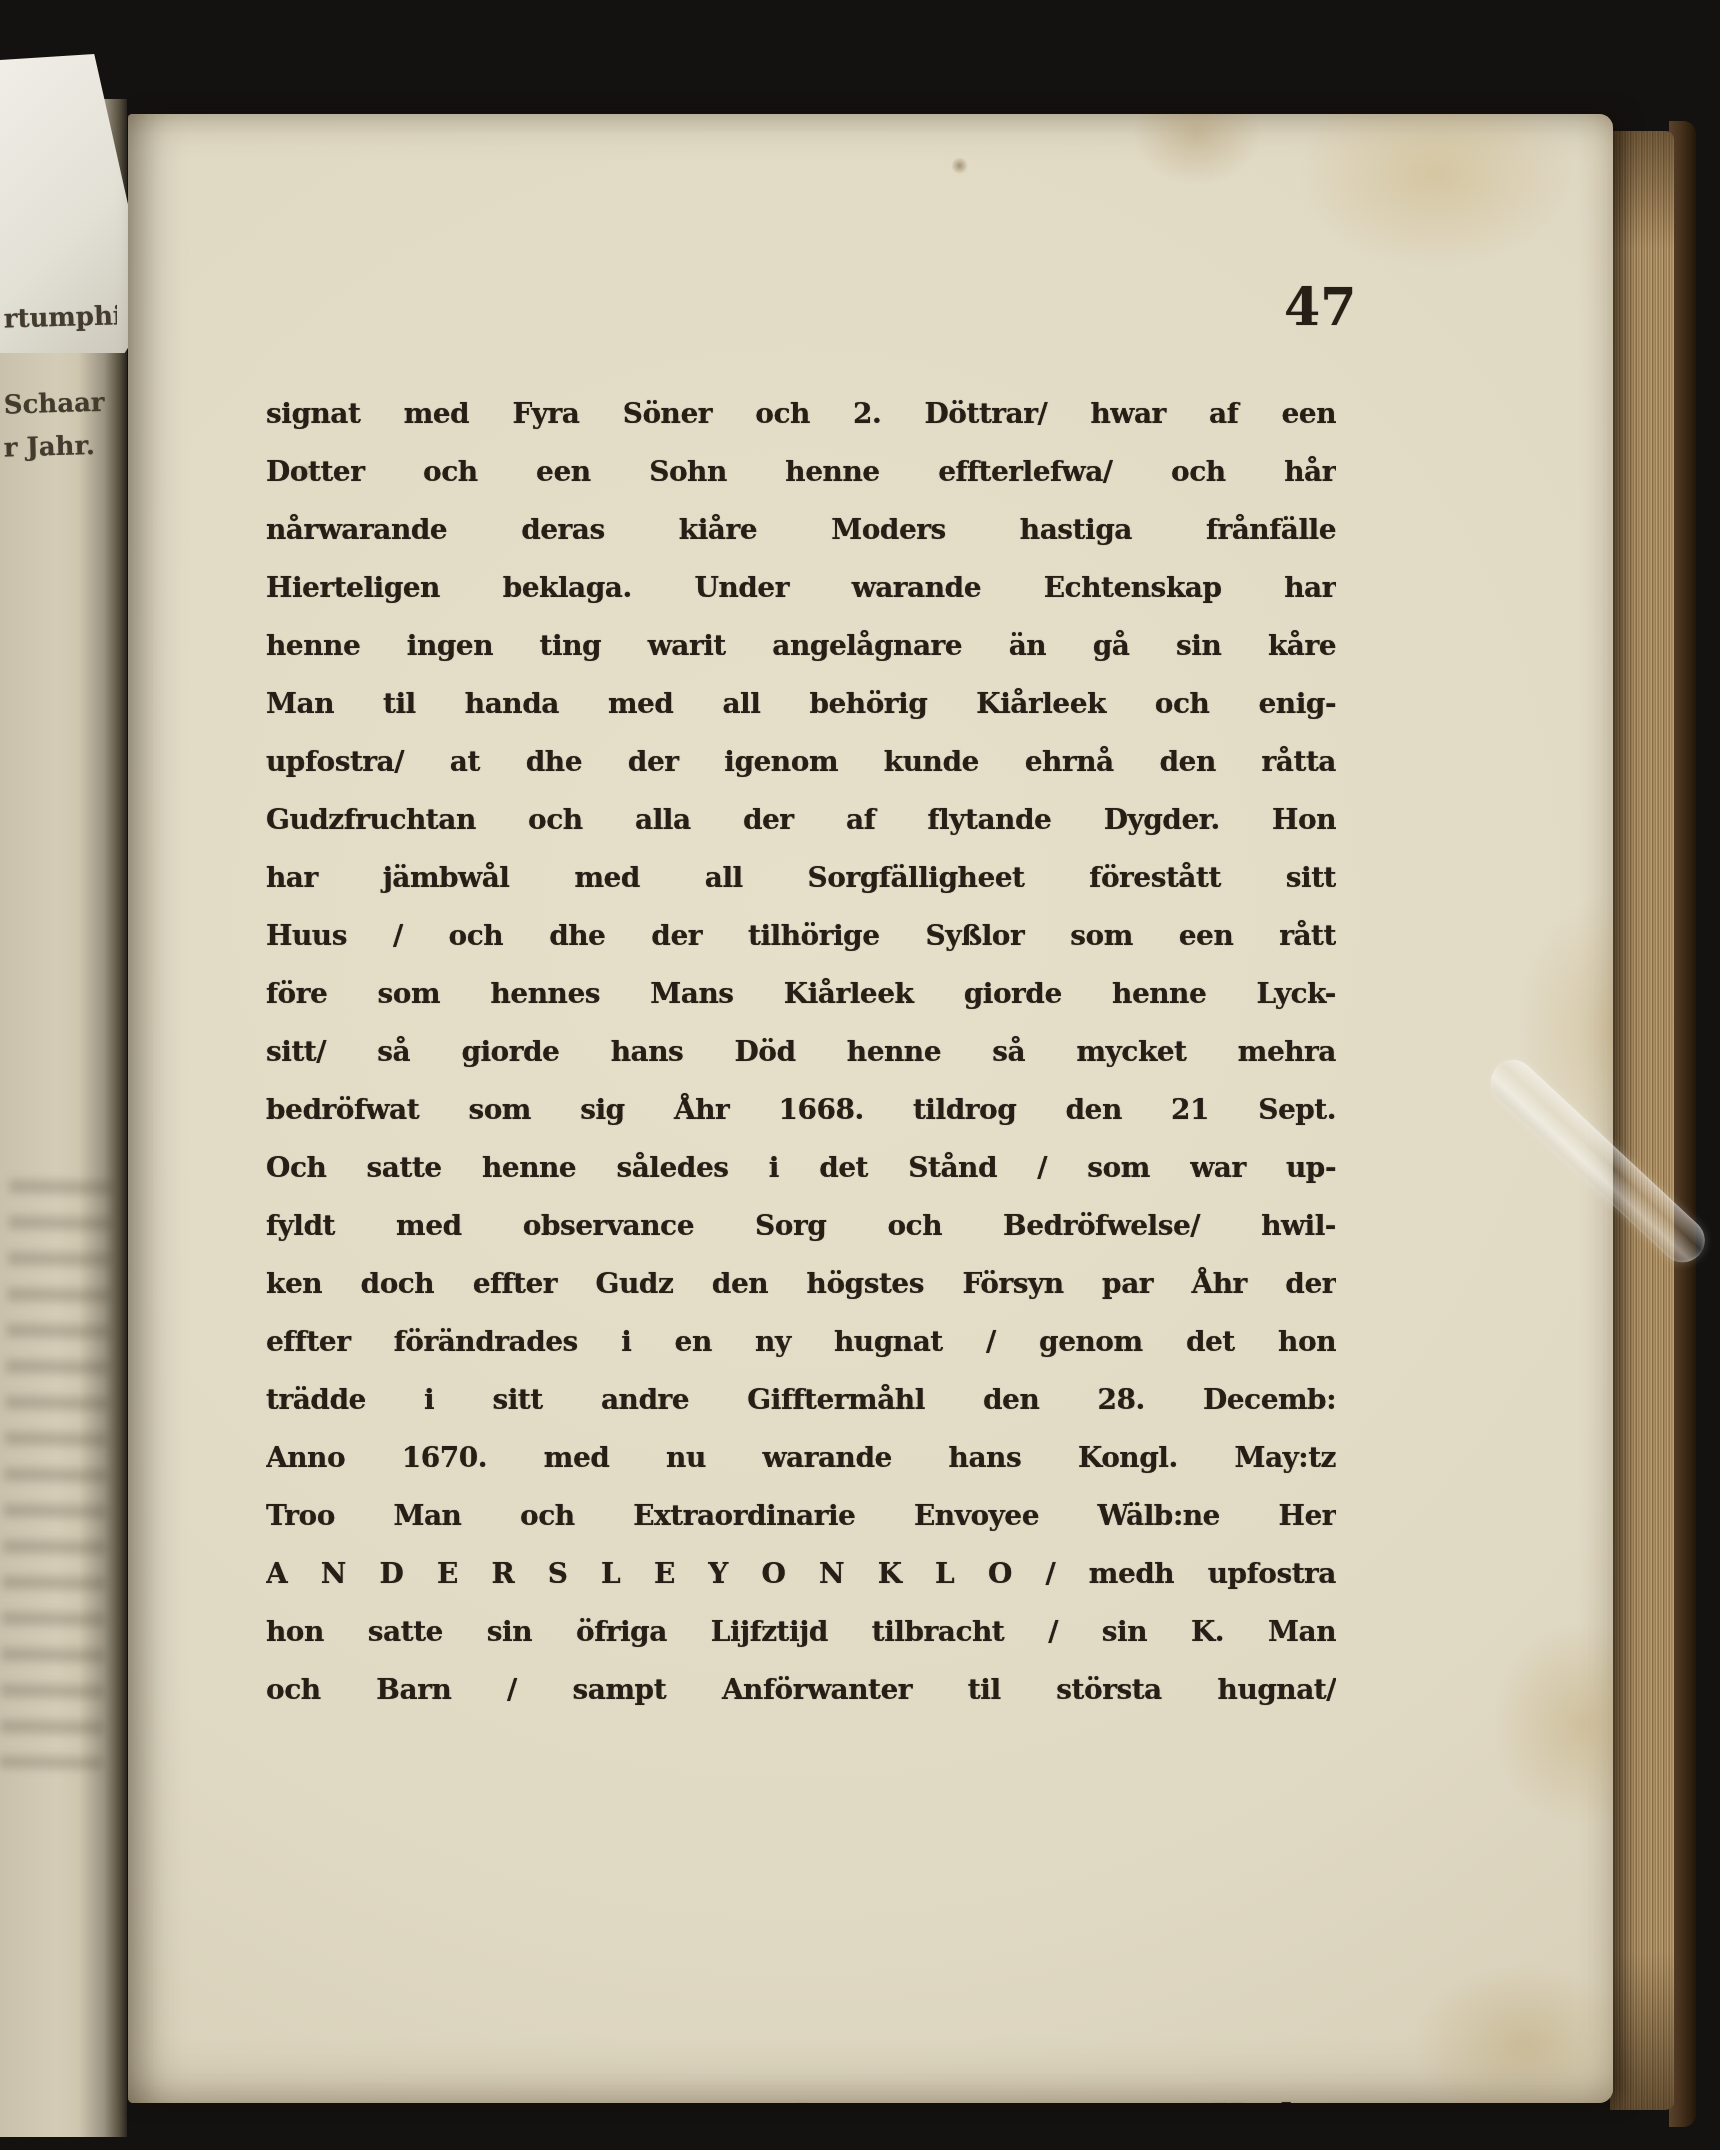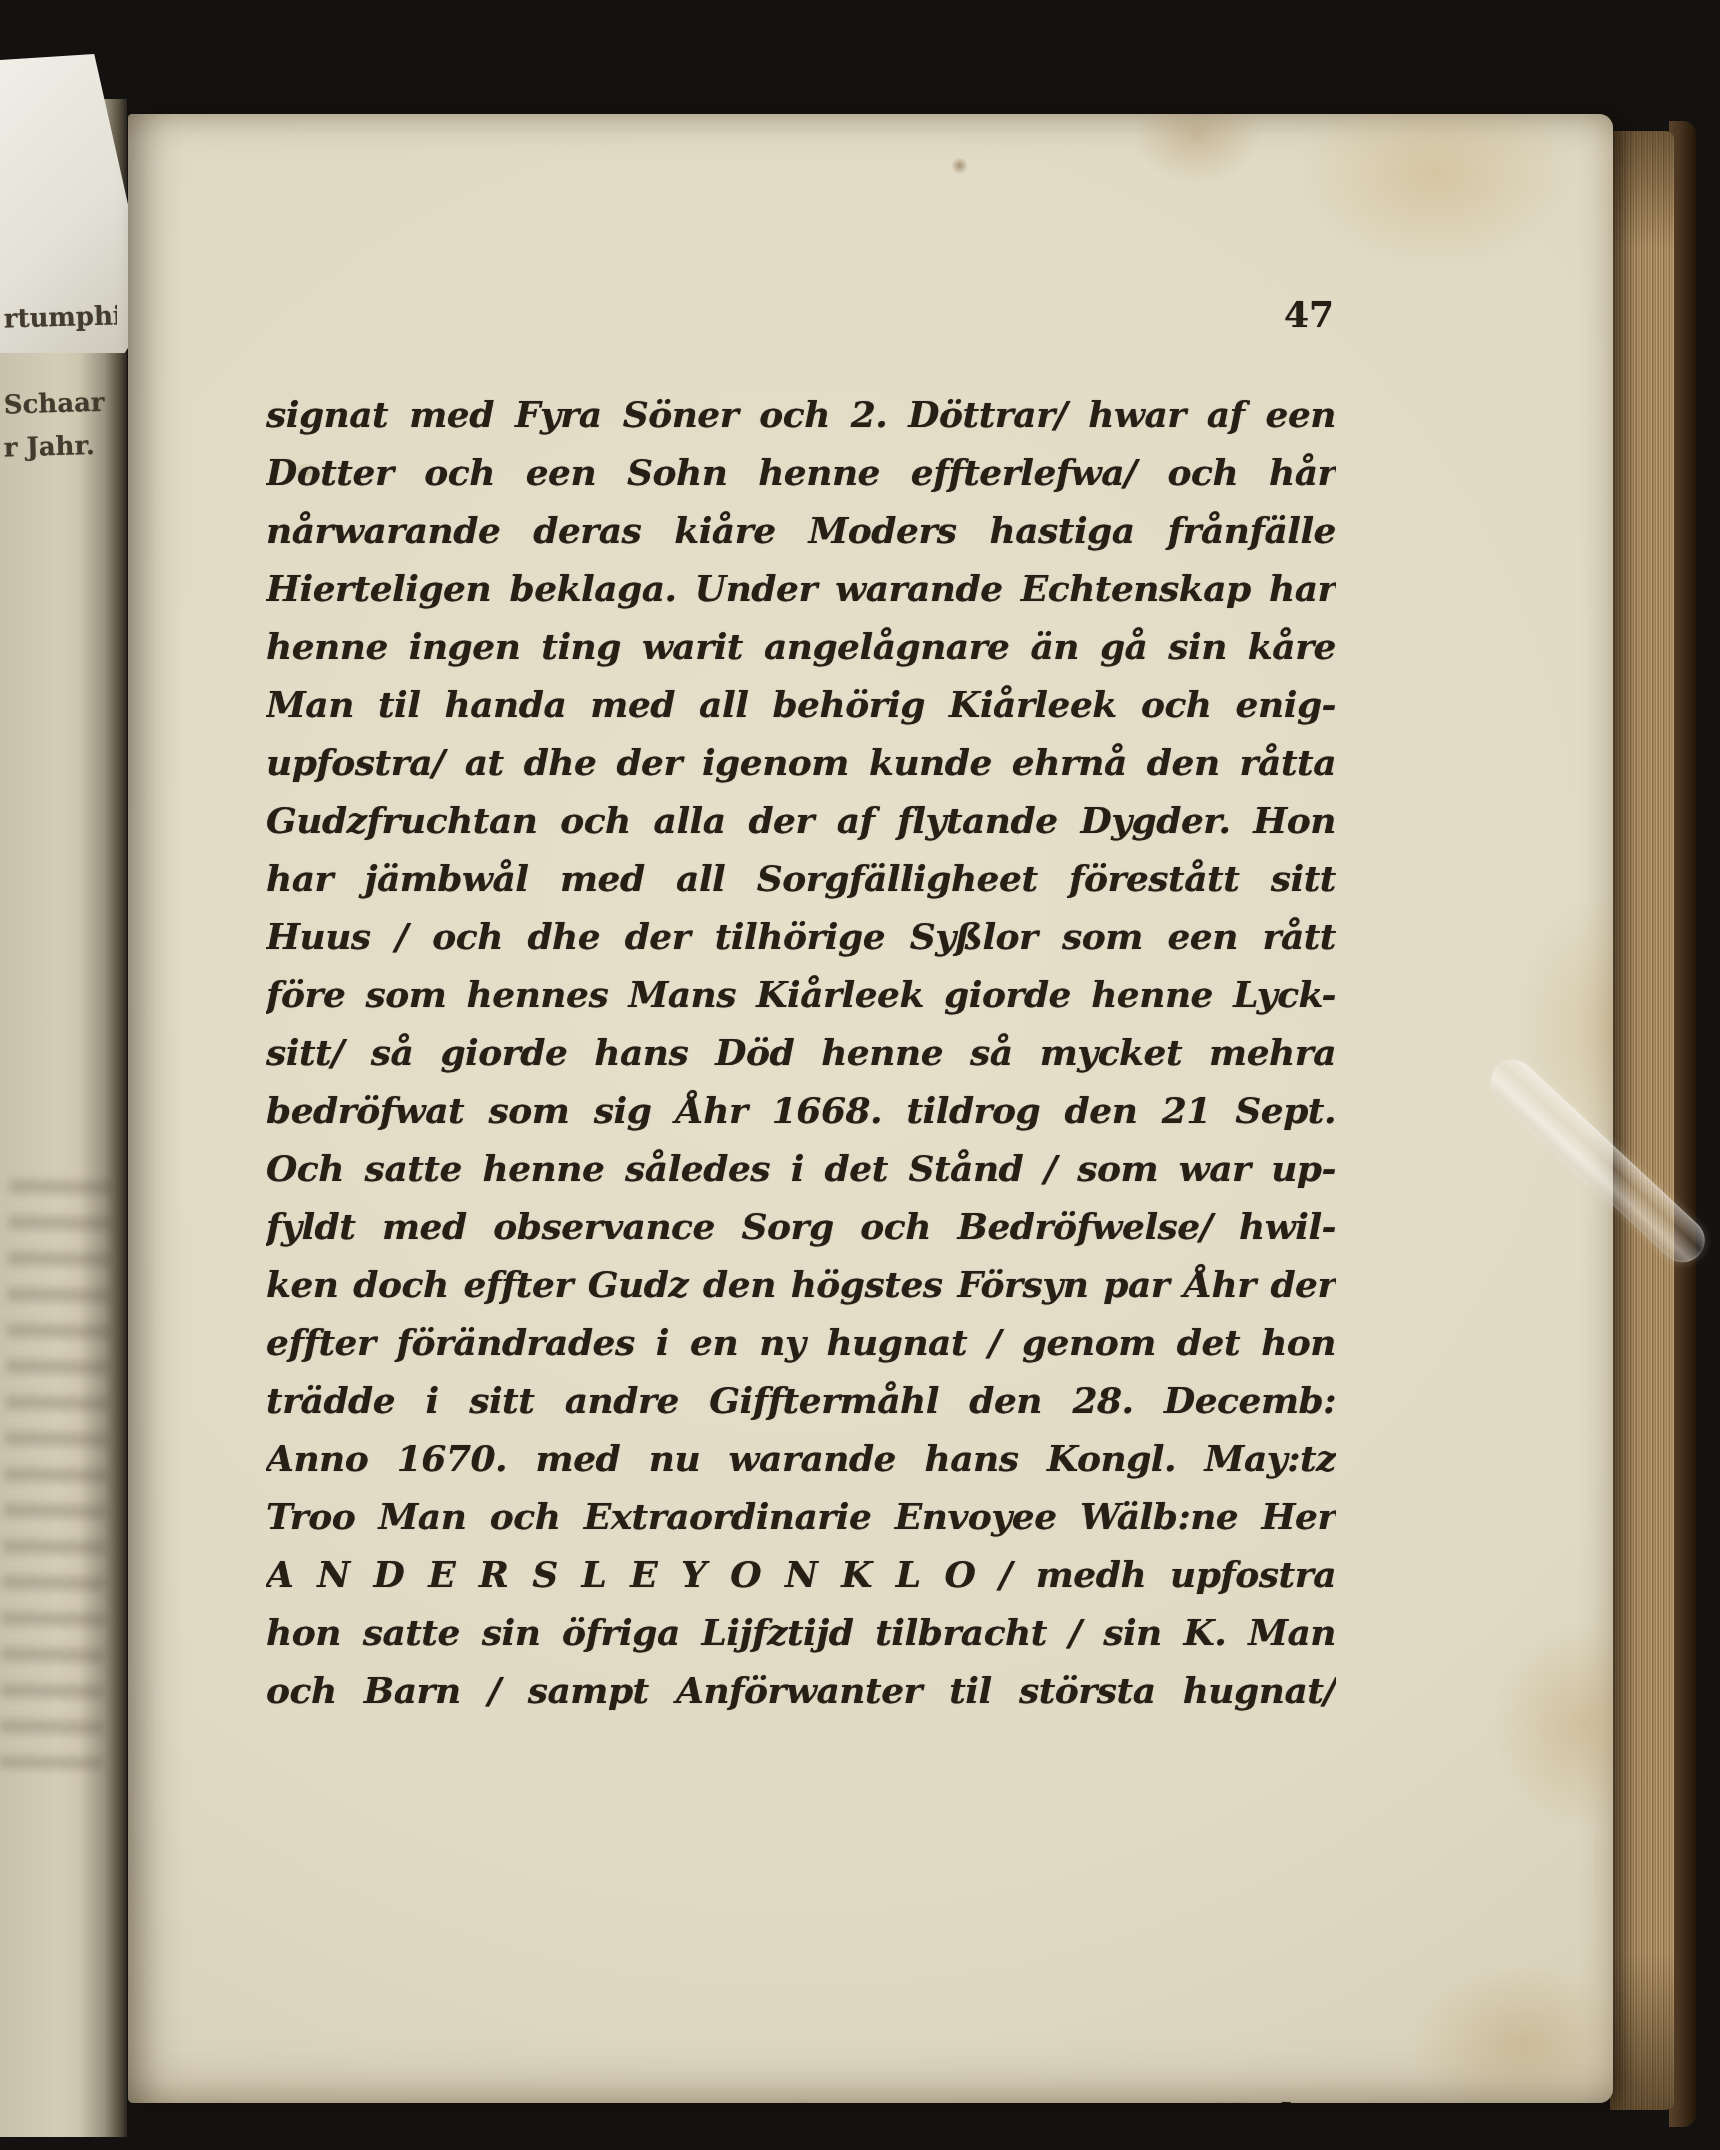--- a/index.html
+++ b/index.html
@@ -118,44 +118,43 @@
       radial-gradient(92px 74px at 72% 1%,  rgba(150,115,60,0.28), rgba(0,0,0,0) 70%),
       radial-gradient(138px 193px at 100% 46%, rgba(180,148,85,0.26), rgba(0,0,0,0) 70%),
       radial-gradient(129px 147px at 98% 81%, rgba(176,144,80,0.30), rgba(0,0,0,0) 70%),
       radial-gradient(156px 110px at 94% 97%, rgba(170,140,78,0.30), rgba(0,0,0,0) 72%),
       radial-gradient(12px 12px at 56% 2.6%, rgba(115,88,48,0.55), rgba(0,0,0,0) 70%),
       radial-gradient(18.4px 14px at 12% 18%, rgba(120,95,55,0.25), rgba(0,0,0,0) 70%);
     pointer-events: none;
   }
   .page-number {
     position: absolute;
-    left: 1156px; top: 179px;
-    font-size: 36px;
+    left: 1156px; top: 162px;
+    font-size: 52px;
     font-weight: 700;
     color: #261f16;
     text-shadow: 0 0 0.9px rgba(38,32,26,0.6);
   }
   .text-block {
     position: absolute;
     left: 138px; top: 271px;
     width: 1070px;
     color: #261f16;
   }
   .line {
     height: 58px;
     line-height: 58px;
-    font-size: 36px;
+    font-size: 28px;
     font-weight: 700;
     letter-spacing: -0.5px;
     text-align: justify;
     text-align-last: justify;
     white-space: normal;
     overflow: hidden;
     text-shadow: 0 0 0.9px rgba(38,32,26,0.65);
-    font-style: italic;
   }
   .footer-row {
     position: absolute;
     left: 138px; top: 1981px;
     width: 1070px;
     display: flex;
     align-items: baseline;
     font-size: 36px;
     font-weight: 700;
     color: #261f16;

